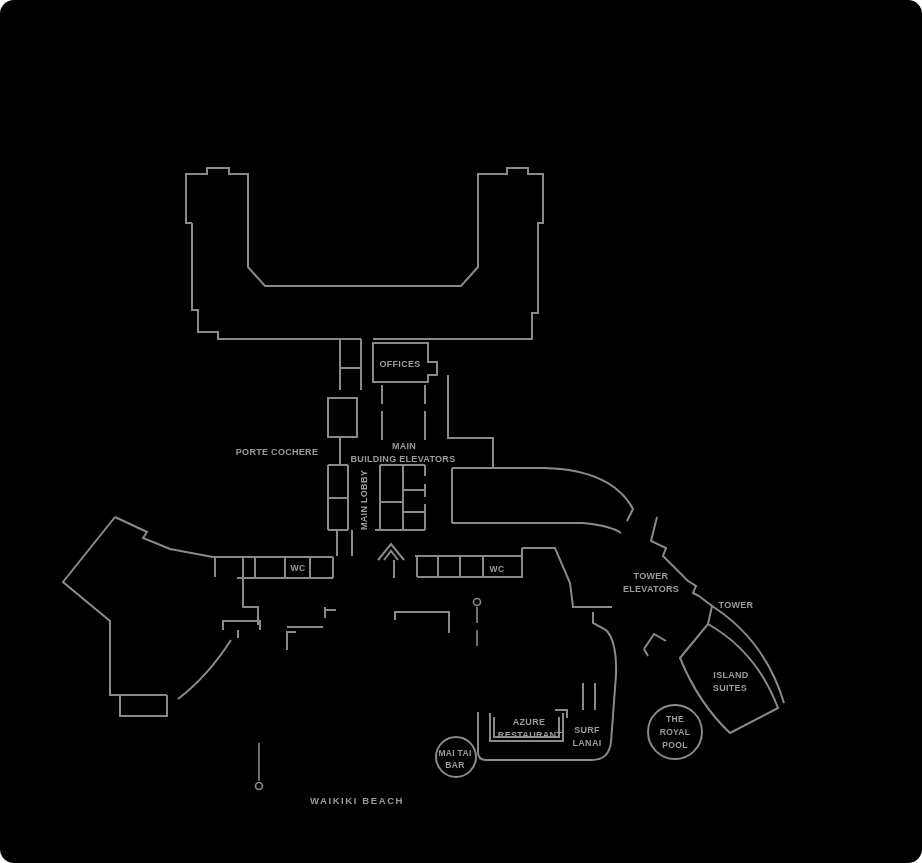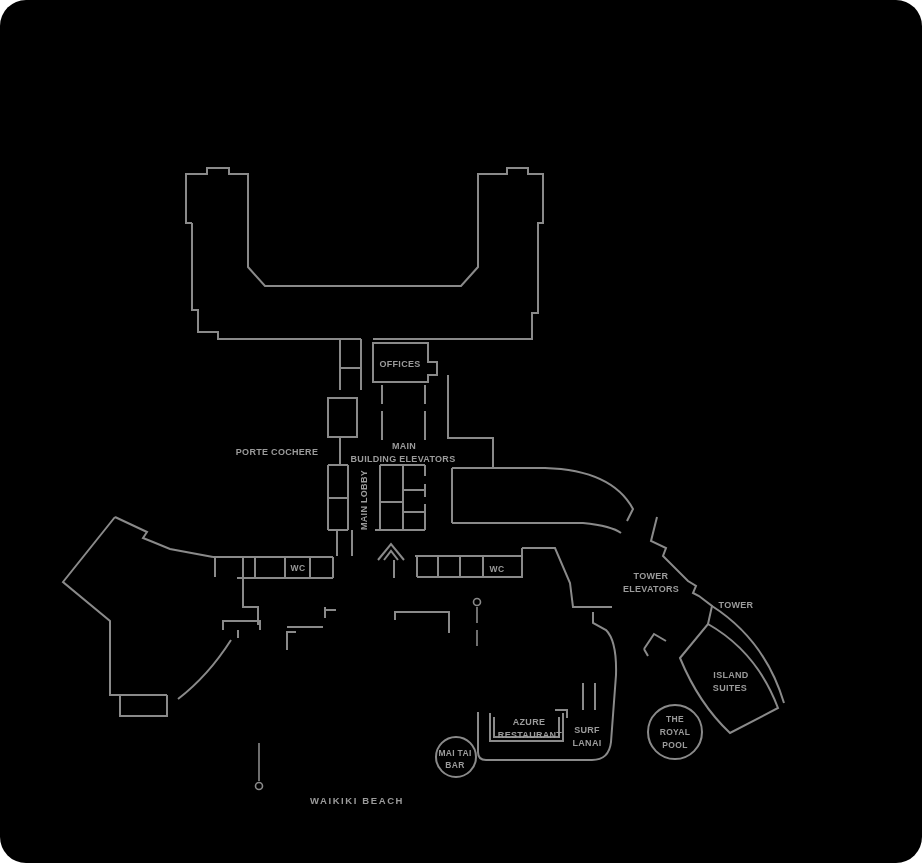--- a/index.html
+++ b/index.html
@@ -1,20 +1,20 @@
 <!DOCTYPE html>
 <html style="--bg: #000000; --line: #8a8a8a; --text: #9b9b9b;"><head>
 <meta charset="utf-8">
 <style>
   html,body{margin:0;padding:0;background:#ffffff;}
   .canvas{
     position:relative;
     width:922px;height:863px;
     background:var(--bg,#000);
-    border-radius:26px;
+    border-radius:14px;
     overflow:hidden;
   }
   svg{position:absolute;inset:0;display:block;}
   .wall{stroke:var(--line,#8a8a8a);stroke-width:2;fill:none;stroke-linecap:butt;stroke-linejoin:miter;}
   .wall-thin{stroke:var(--line,#8a8a8a);stroke-width:1.6;fill:none;}
   .dashed{stroke-dasharray:16 7;}
   .lbl{
     font-family:"Liberation Sans", sans-serif;
     font-weight:700;
     font-size:9px;

